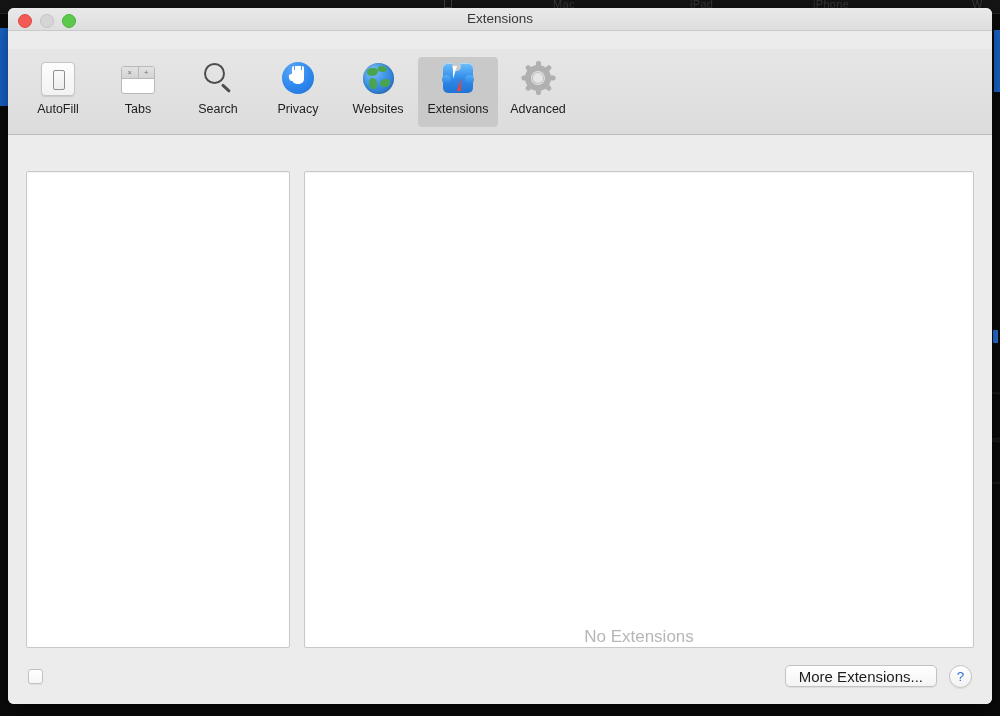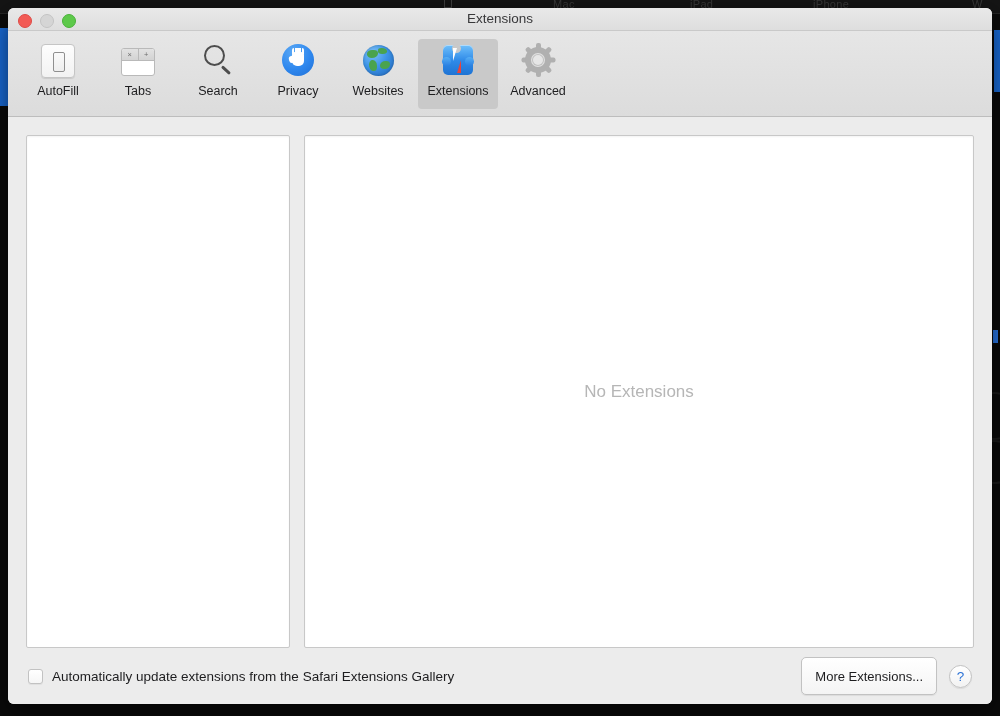--- a/index.html
+++ b/index.html
@@ -89,20 +89,21 @@
     left: 8px;
     top: 8px;
     width: 984px;
     height: 696px;
     background: #ececec;
     border-radius: 6px;
     box-shadow: 0 8px 28px rgba(0,0,0,.65);
     overflow: hidden;
     display: flex;
     flex-direction: column;
+    gap: 18px;
   }
 
   
   .titlebar {
     position: relative;
     height: 22px;
     flex: 0 0 22px;
     background: linear-gradient(to bottom, #e9e9e9, #dedede);
     border-bottom: 1px solid #c9c9c9;
   }
@@ -502,21 +503,21 @@
   .pane {
     background: #fff;
     border: 1px solid #c8c8c8;
     border-radius: 2px;
     box-shadow: inset 0 1px 2px rgba(0,0,0,.05);
   }
   .pane-list { flex: 0 0 262px; }
   .pane-detail {
     flex: 1 1 auto;
     display: flex;
-    align-items: center;
+    align-items: flex-end;
     justify-content: center;
   }
   .empty-msg {
     font-size: 17px;
     color: #b6b6b6;
     user-select: none;
   }
 
   
   .footer {
@@ -547,27 +548,27 @@
     color: #1d1d1f;
     white-space: nowrap;
   }
   .footer-right {
     display: flex;
     align-items: center;
     gap: 12px;
     padding-right: 2px;
   }
   .btn {
-    height: 38px;
+    height: 22px;
     padding: 0 13px;
     border-radius: 5px;
     background: linear-gradient(to bottom,#ffffff,#f4f4f4);
     border: 1px solid #c2c2c2;
     box-shadow: 0 1px 1px rgba(0,0,0,.07);
-    font-size: 13px;
+    font-size: 15px;
     color: #1d1d1f;
     display: flex;
     align-items: center;
     justify-content: center;
     box-sizing: border-box;
     white-space: nowrap;
     cursor: default;
   }
   .help-btn {
     width: 23px;
@@ -707,21 +708,20 @@
     <div class="panes">
       <div class="pane pane-list"></div>
       <div class="pane pane-detail">
         <div class="empty-msg">No Extensions</div>
       </div>
     </div>
 
     <div class="footer">
       <div class="chk-wrap">
         <div class="checkbox"></div>
-        <div class="chk-label">Automatically update extensions from the Safari Extensions Gallery</div>
       </div>
       <div class="footer-right">
         <div class="btn">More Extensions...</div>
         <div class="help-btn">?</div>
       </div>
     </div>
   </div>
 
 </div>
 

